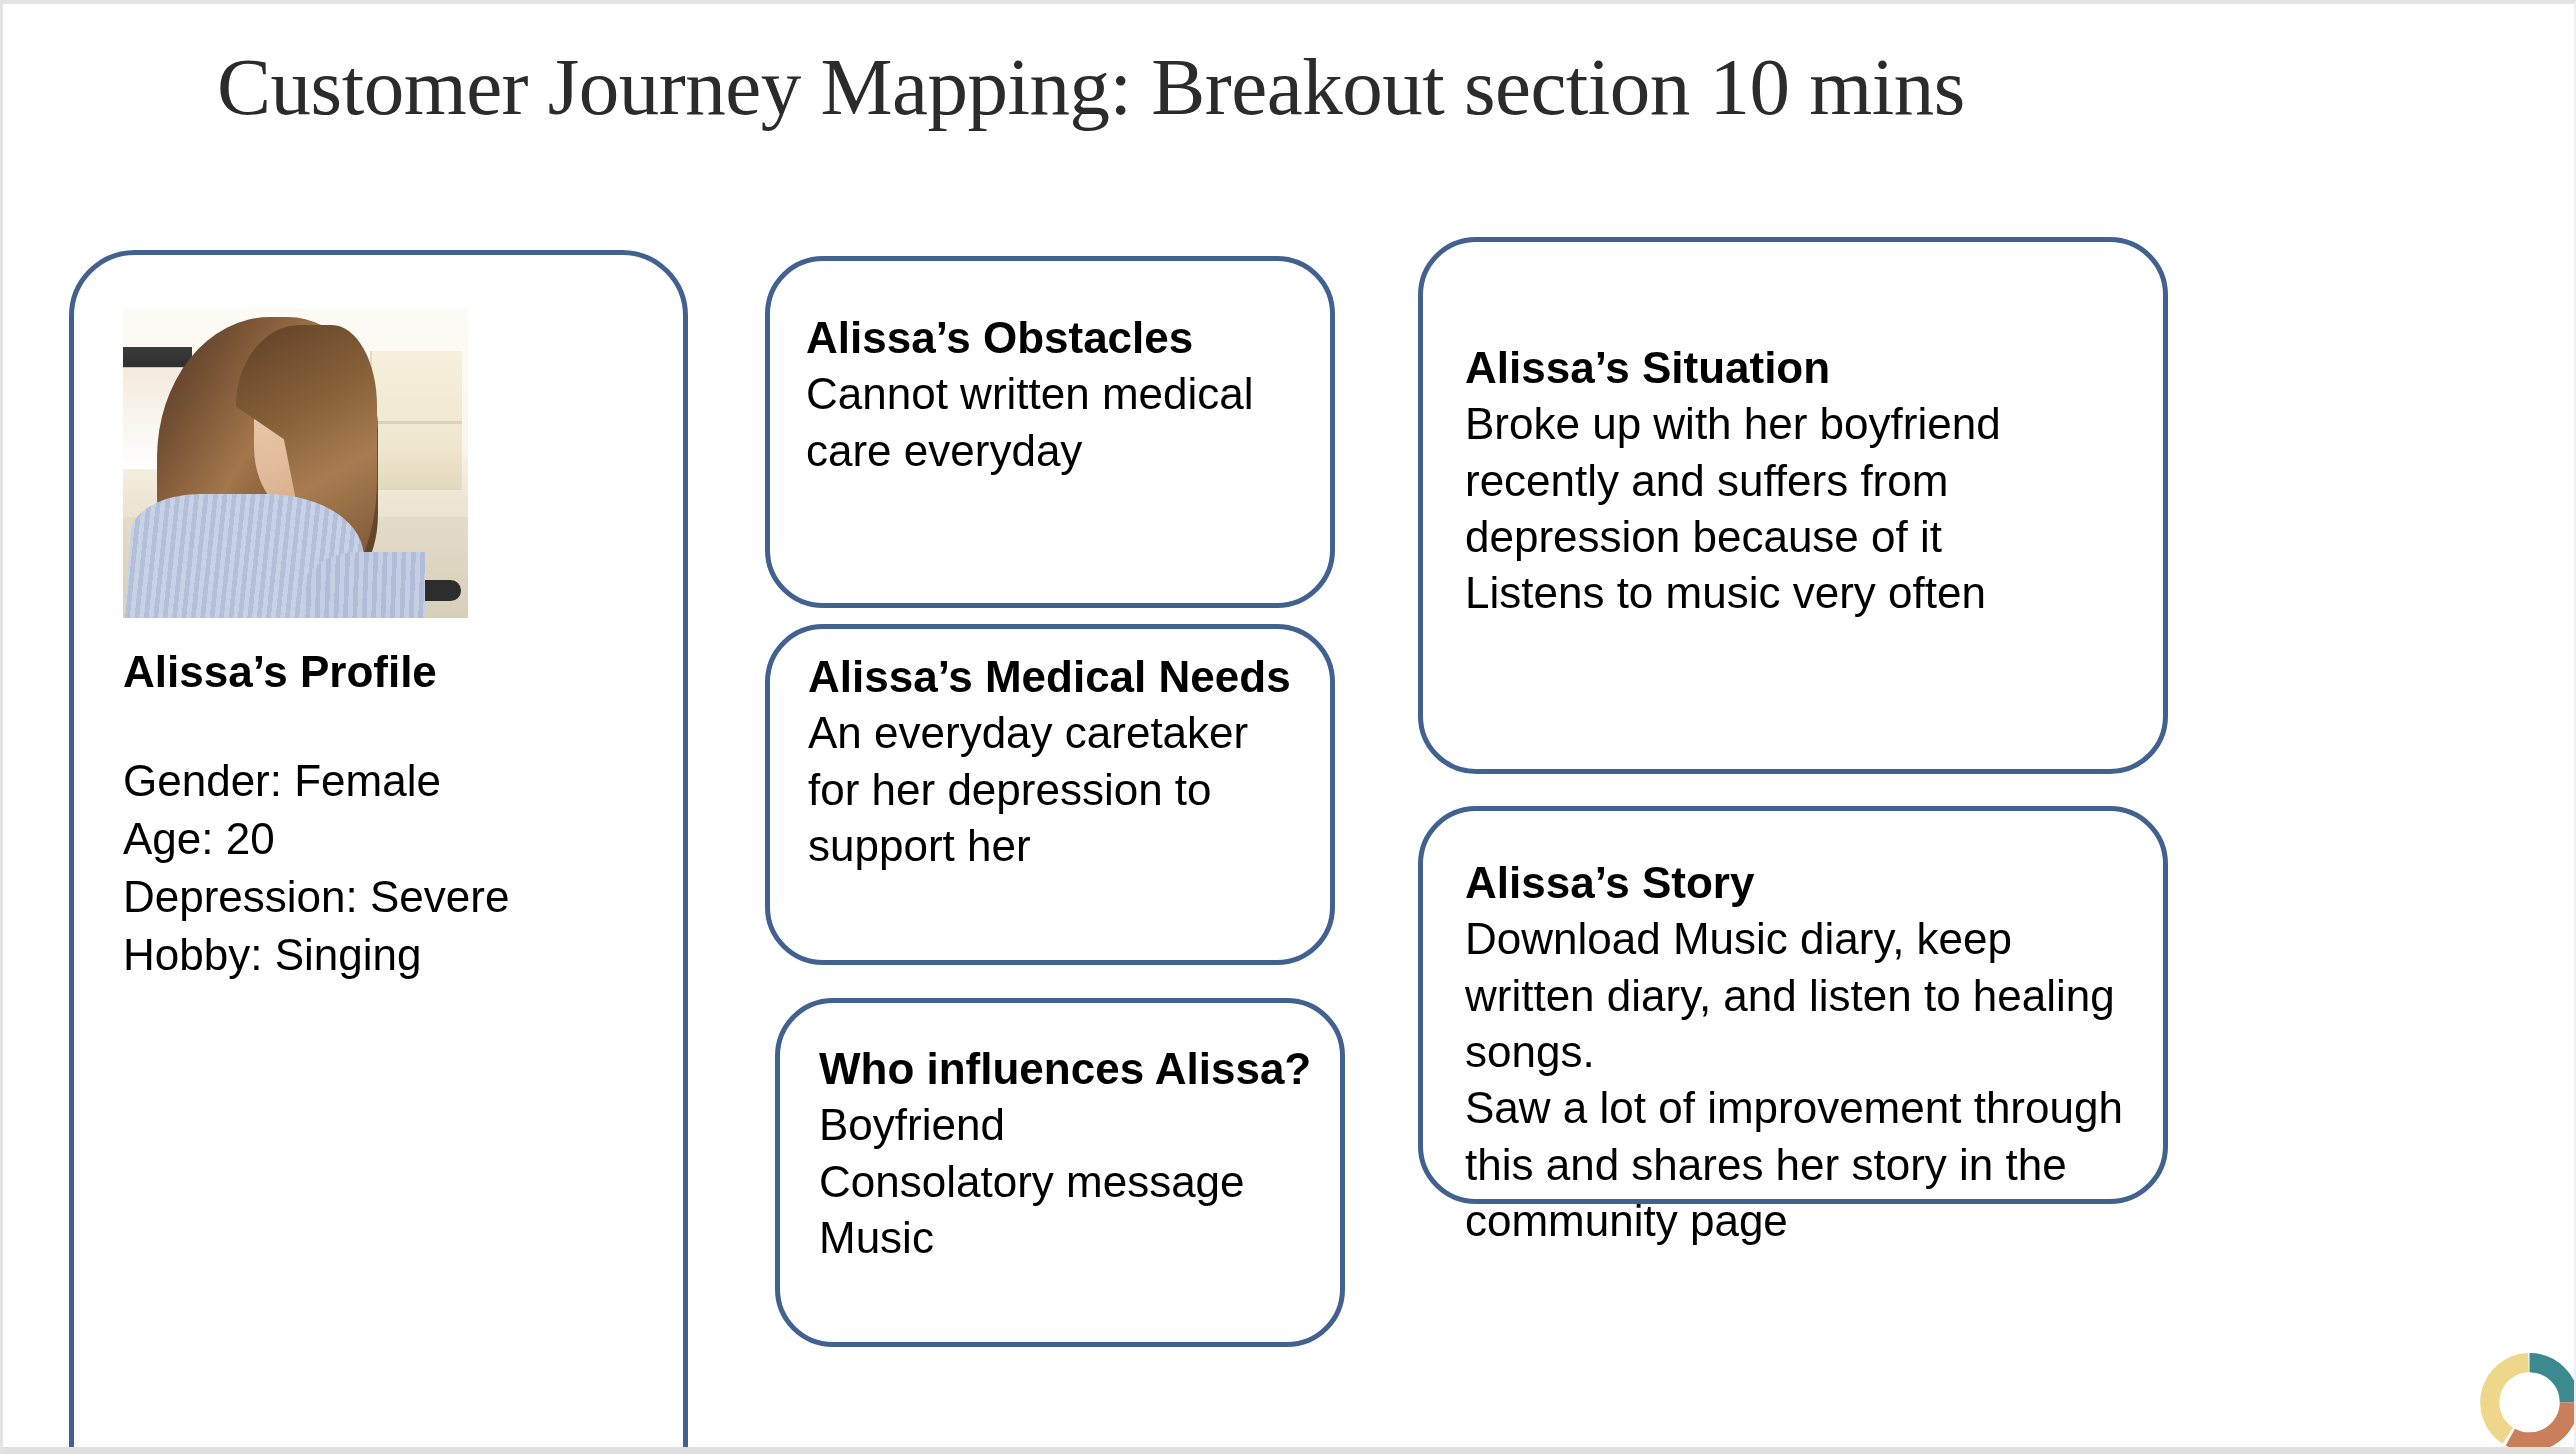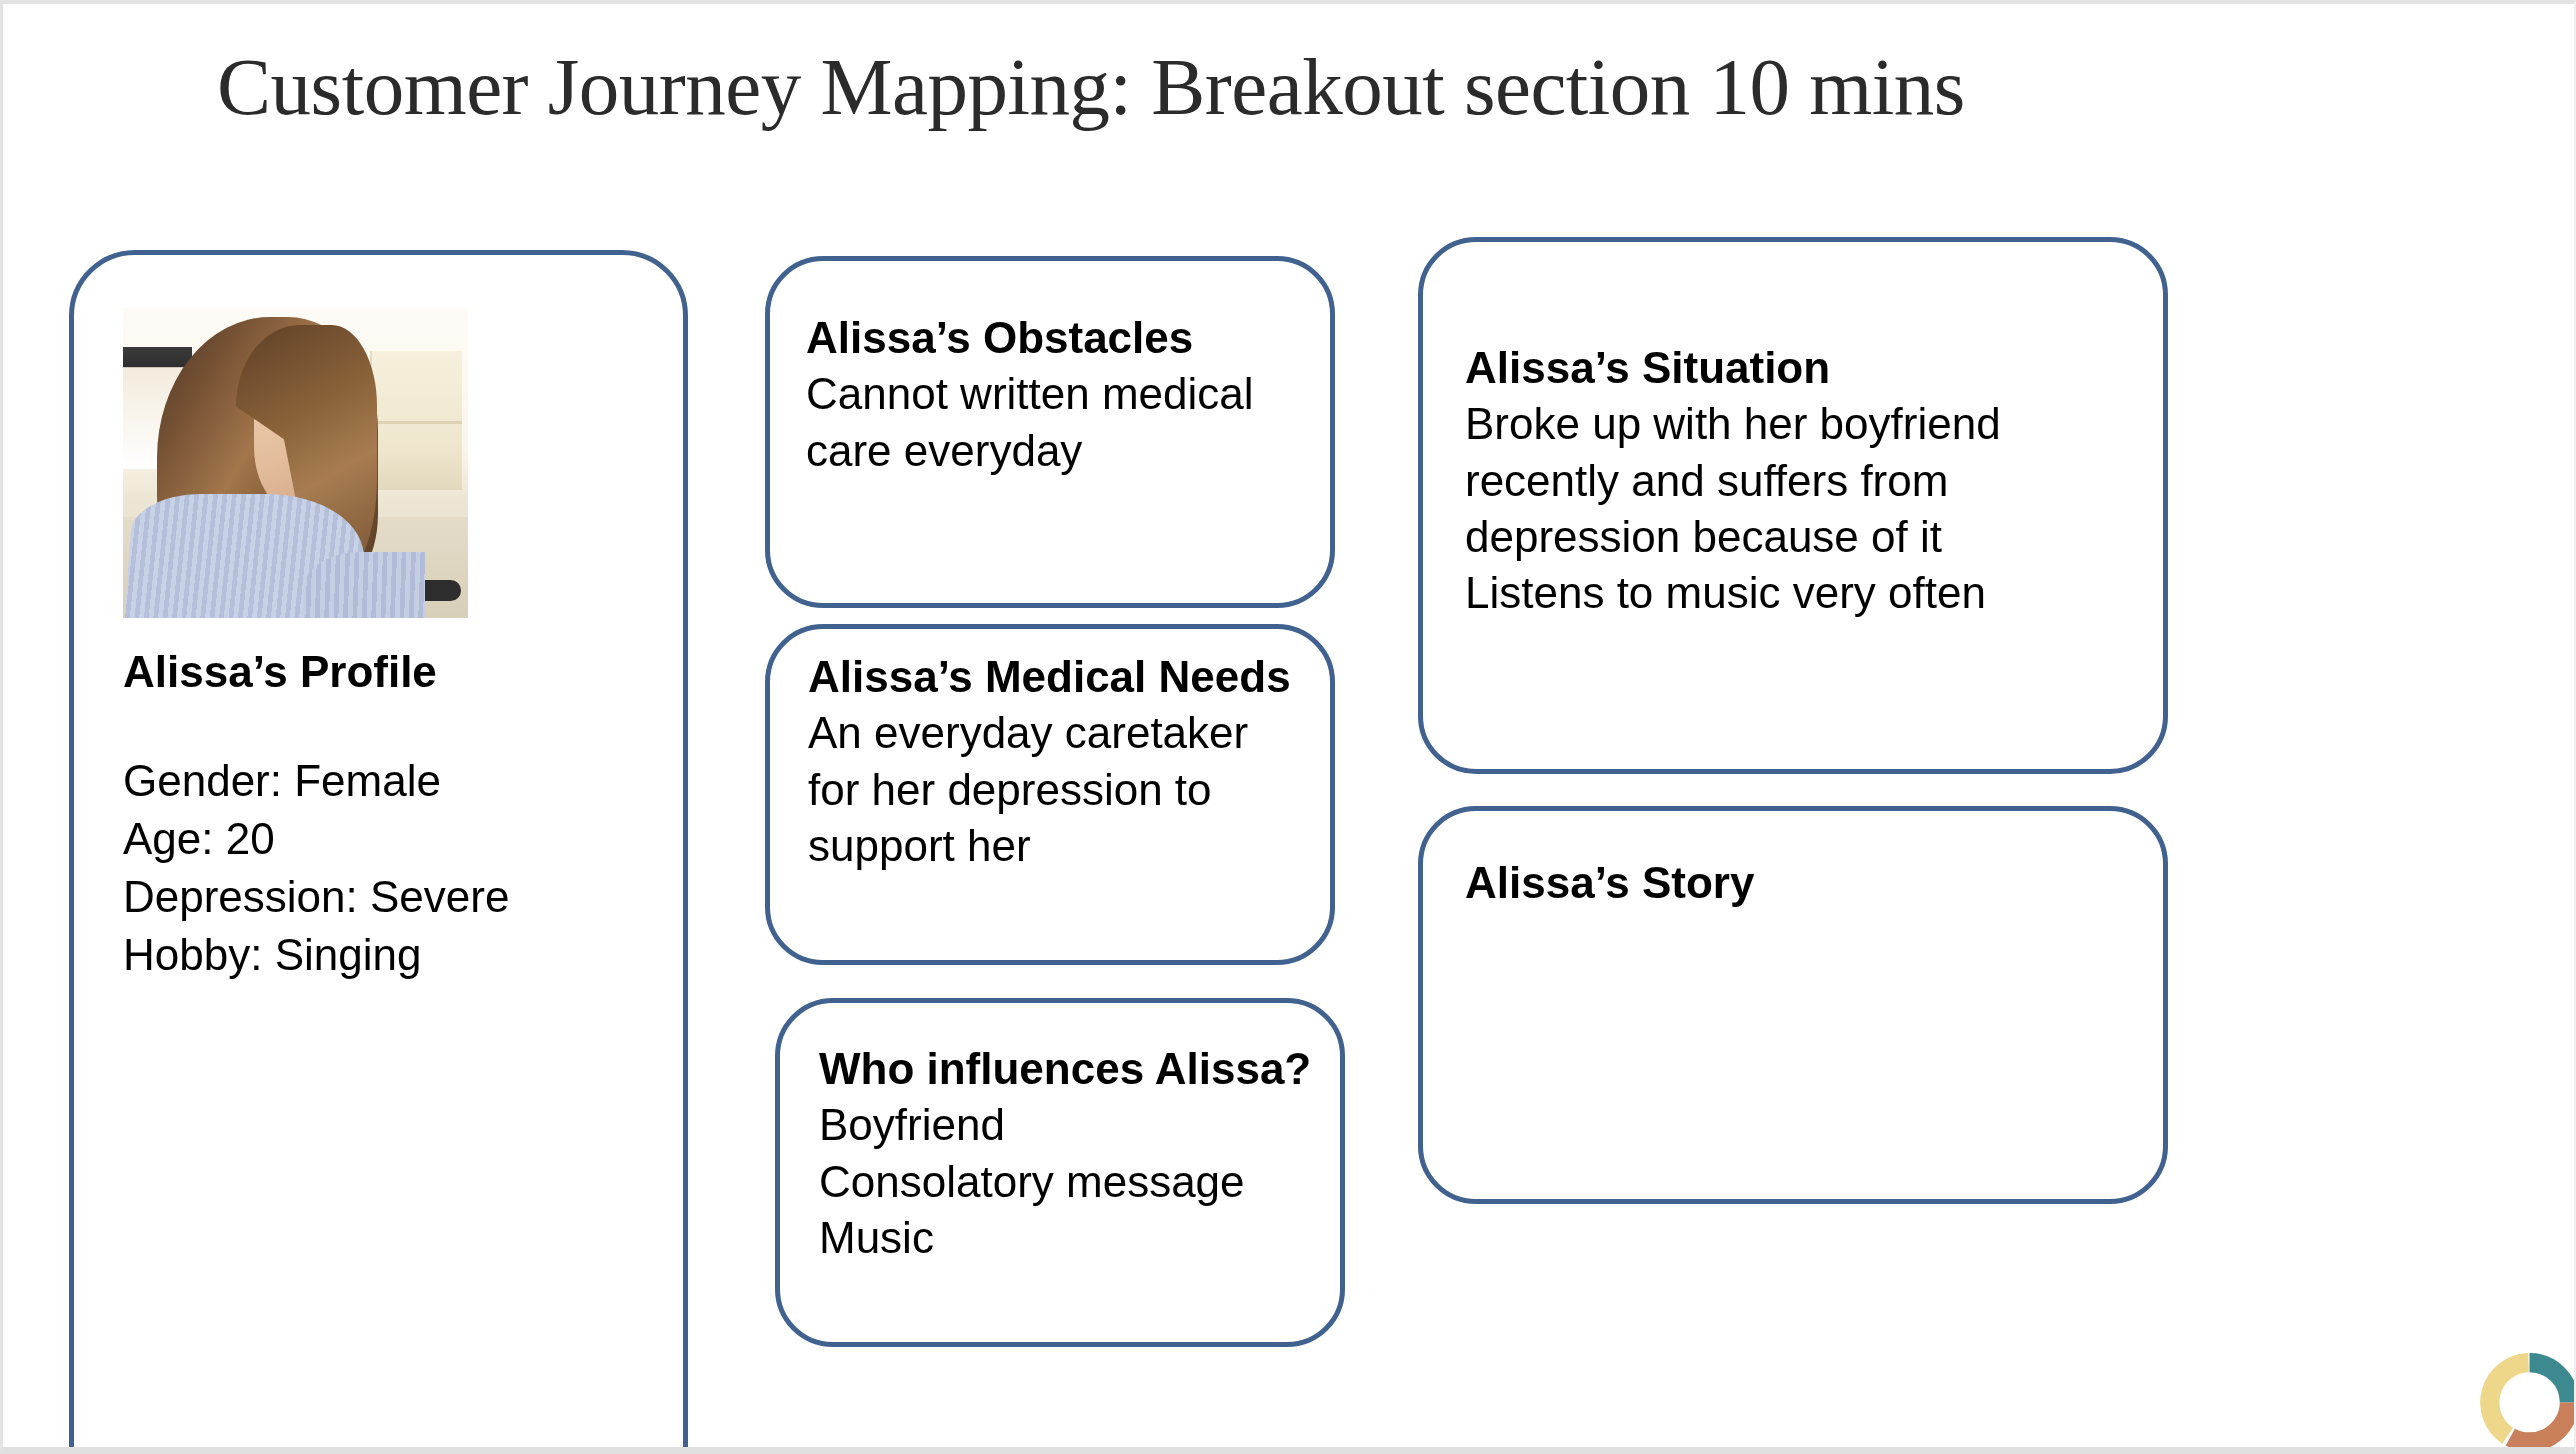--- a/index.html
+++ b/index.html
@@ -265,20 +265,22 @@
     <div class="card-inner">
       <div class="card-title">Alissa’s Situation</div>
       <div class="card-body">Broke up with her boyfriend recently and suffers from depression because of it
 Listens to music very often</div>
     </div>
   </div>
 
   <div class="card" id="story-card">
     <div class="card-inner">
       <div class="card-title">Alissa’s Story</div>
+      <div class="card-body">Download Music diary, keep written diary, and listen to healing songs.
+Saw a lot of improvement through this and shares her story in the community page</div>
     </div>
   </div>
 
   <div class="logo">
     <svg viewBox="0 0 100 100" width="101" height="101" aria-hidden="true">
       <g fill="none" stroke-width="19">
 
         <path d="M50 10.5 A39.5 39.5 0 0 1 89.5 50" stroke="#3c8a90"></path>
 
         <path d="M89.5 50 A39.5 39.5 0 0 1 31 84.2" stroke="#c87f5a"></path>

